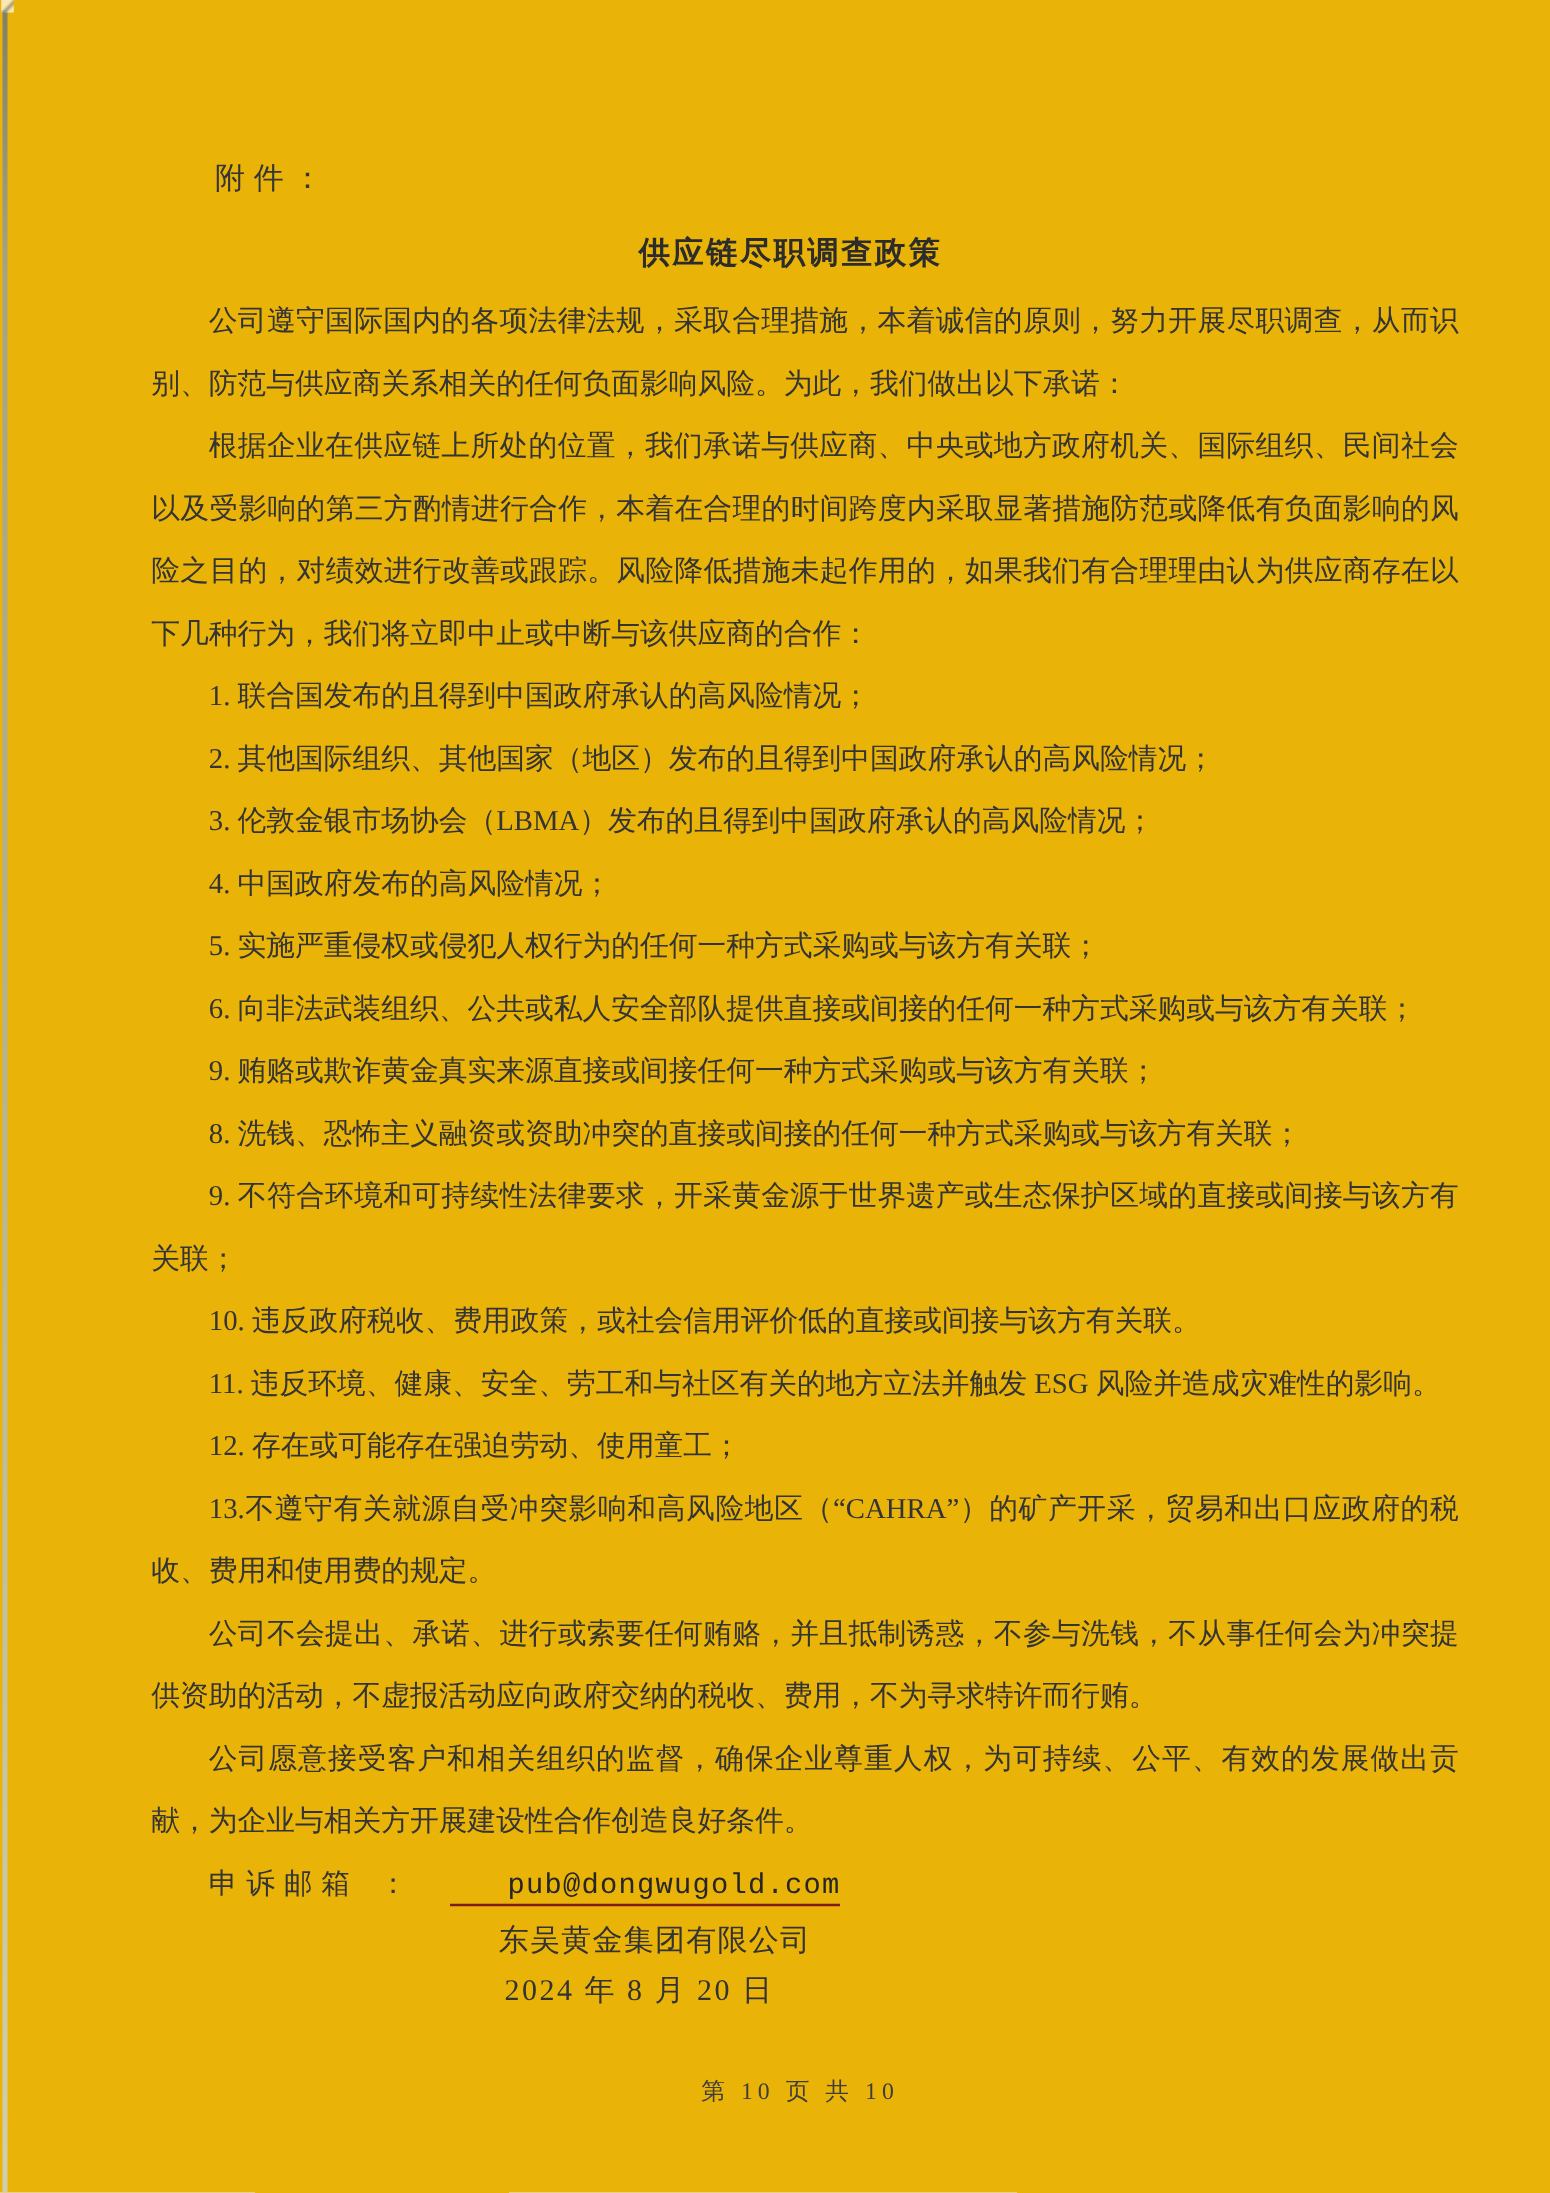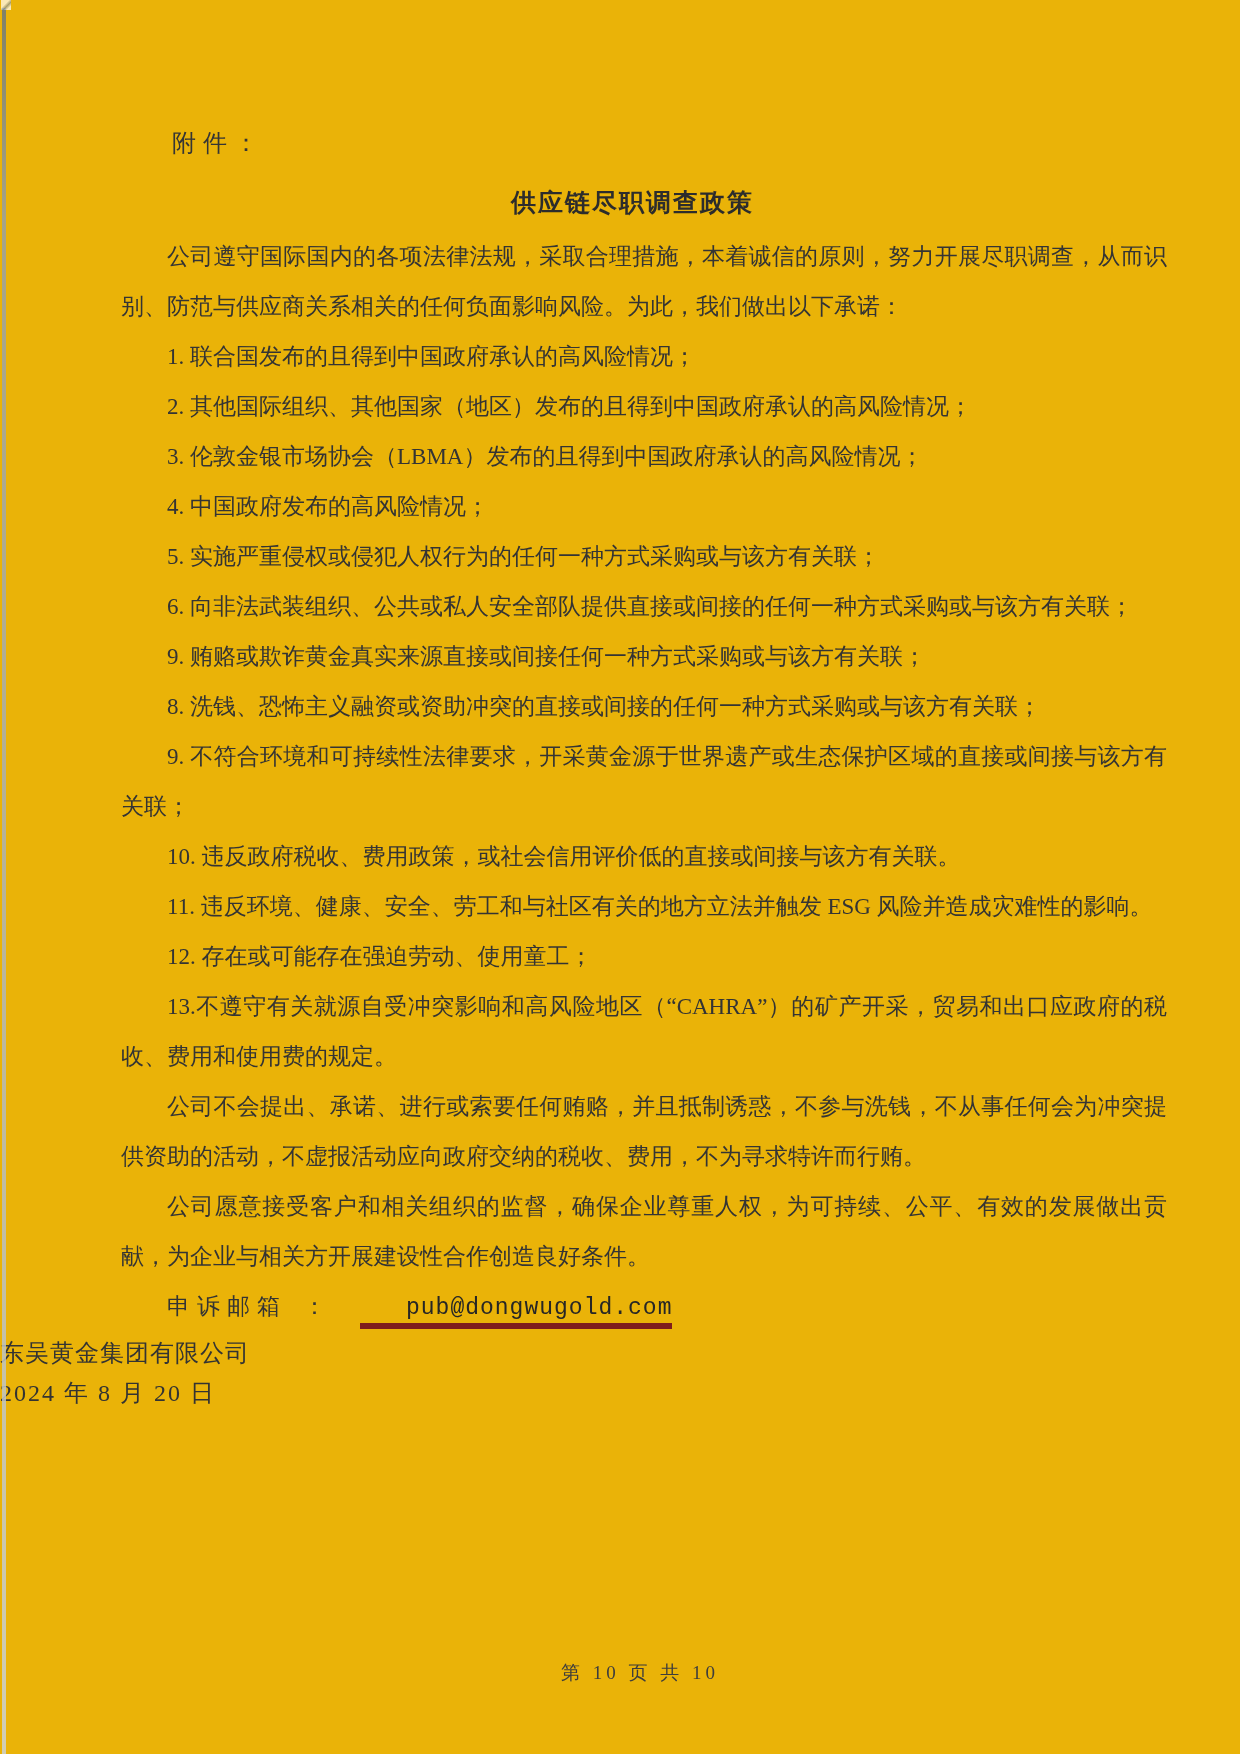--- a/index.html
+++ b/index.html
@@ -76,28 +76,28 @@
   .appeal-colon {
     margin-left: 16px;
   }
   .appeal-email {
     display: inline-block;
     margin-left: 34px;
     font-family: "Liberation Mono", "DejaVu Sans Mono", monospace;
     font-size: 23px;
     letter-spacing: 1px;
     color: #262626;
-    border-bottom: 6px solid #7f1d1d;
+    border-bottom: 2px solid #7f1d1d;
     line-height: 30px;
   }
   .signature {
     margin-top: 1px;
     display: flex;
     flex-direction: column;
-    align-items: flex-start;
+    align-items: center;
     font-size: 24px;
     color: #333333;
   }
   .signature .company {
     line-height: 40px;
     margin-right: 192px;
     letter-spacing: 1px;
   }
   .signature .sign-date {
     line-height: 40px;
@@ -124,20 +124,21 @@
 
   <div class="scan-edge"></div>
   <div class="scan-edge-top"></div>
 
   <div class="attachment">附件：</div>
 
   <h1 class="doc-title">供应链尽职调查政策</h1>
 
   <div class="content">
     <p>公司遵守国际国内的各项法律法规，采取合理措施，本着诚信的原则，努力开展尽职调查，从而识别、防范与供应商关系相关的任何负面影响风险。为此，我们做出以下承诺：</p>
+    <p>根据企业在供应链上所处的位置，我们承诺与供应商、中央或地方政府机关、国际组织、民间社会以及受影响的第三方酌情进行合作，本着在合理的时间跨度内采取显著措施防范或降低有负面影响的风险之目的，对绩效进行改善或跟踪。风险降低措施未起作用的，如果我们有合理理由认为供应商存在以下几种行为，我们将立即中止或中断与该供应商的合作：</p>
 
     <p>1. 联合国发布的且得到中国政府承认的高风险情况；</p>
     <p>2. 其他国际组织、其他国家（地区）发布的且得到中国政府承认的高风险情况；</p>
     <p>3. 伦敦金银市场协会（LBMA）发布的且得到中国政府承认的高风险情况；</p>
     <p>4. 中国政府发布的高风险情况；</p>
     <p>5. 实施严重侵权或侵犯人权行为的任何一种方式采购或与该方有关联；</p>
     <p>6. 向非法武装组织、公共或私人安全部队提供直接或间接的任何一种方式采购或与该方有关联；</p>
     <p>9. 贿赂或欺诈黄金真实来源直接或间接任何一种方式采购或与该方有关联；</p>
     <p>8. 洗钱、恐怖主义融资或资助冲突的直接或间接的任何一种方式采购或与该方有关联；</p>
     <p>9. 不符合环境和可持续性法律要求，开采黄金源于世界遗产或生态保护区域的直接或间接与该方有关联；</p>

